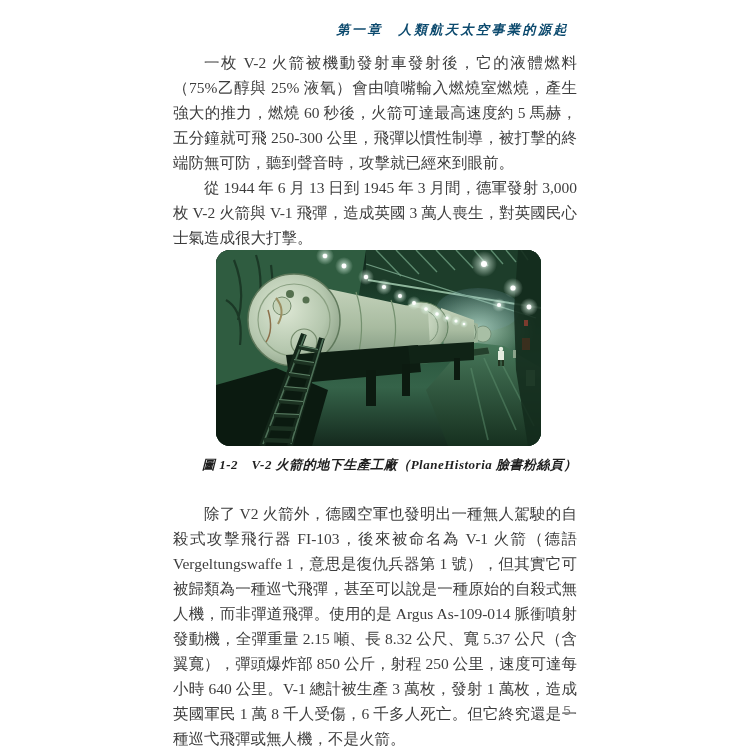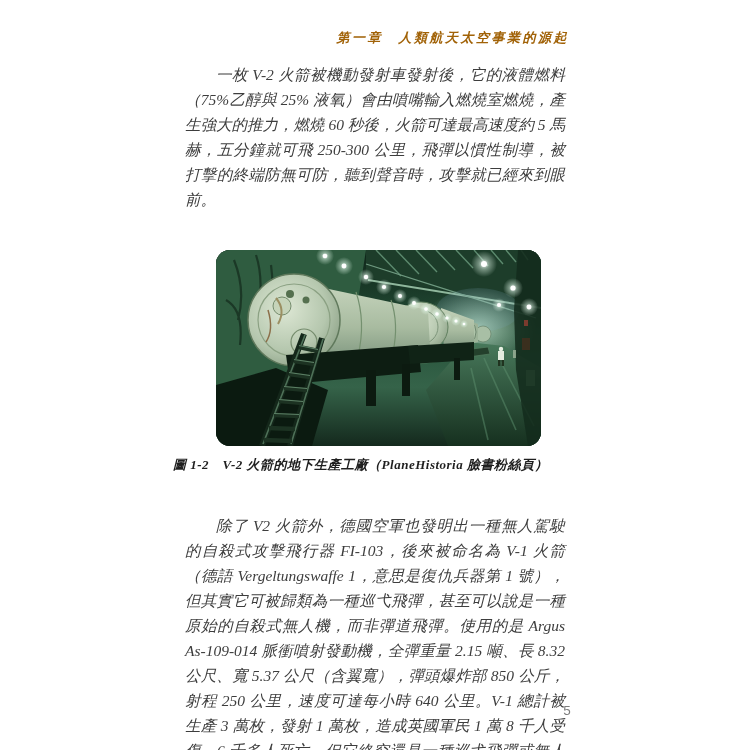--- a/index.html
+++ b/index.html
@@ -13,57 +13,56 @@
   .page{position:absolute;inset:0;}
 
   .running-head{
     position:absolute;
     top:21px;
     right:181px;
     font-size:13px;
     font-style:italic;
     font-weight:700;
     letter-spacing:2.5px;
-    color:#a16207;
+    color:#0c4a6e;
     white-space:nowrap;
-    margin-top:8px;
   }
 
   .text-block{
     position:absolute;
     left:173px;
     width:404px;
     color:#3d3d3d;
     font-size:15.5px;
     line-height:25px;
     text-align:justify;
     text-justify:inter-ideograph;
   }
-  .text-block p{margin:12px;text-indent:2em;font-style:italic;}
+  .text-block p{margin:0;text-indent:2em;}
   #text-top{top:50px;}
   #text-bottom{top:501px;}
 
   .photo-frame{
     position:absolute;
     left:216px;
     top:250px;
     width:325px;
     height:196px;
     border-radius:14px;
     overflow:hidden;
     background:#1d3b29;
   }
   .photo-frame svg{display:block;width:325px;height:196px;}
 
   .figure-caption{
     position:absolute;
     left:173px;
     top:456px;
     width:404px;
-    text-align:left;
+    text-align:right;
     font-size:13px;
     font-style:italic;
     font-weight:700;
     letter-spacing:.5px;
     color:#1f1f1f;
     white-space:nowrap;
   }
 
   .page-number{
     position:absolute;
@@ -78,20 +77,21 @@
 </style>
 </head>
 <body>
 
 <div class="page">
 
   <div class="running-head">第一章　人類航天太空事業的源起</div>
 
   <div class="text-block" id="text-top">
     <p>一枚 V-2 火箭被機動發射車發射後，它的液體燃料（75%乙醇與 25% 液氧）會由噴嘴輸入燃燒室燃燒，產生強大的推力，燃燒 60 秒後，火箭可達最高速度約 5 馬赫，五分鐘就可飛 250-300 公里，飛彈以慣性制導，被打擊的終端防無可防，聽到聲音時，攻擊就已經來到眼前。</p>
+    <p>從 1944 年 6 月 13 日到 1945 年 3 月間，德軍發射 3,000 枚 V-2 火箭與 V-1 飛彈，造成英國 3 萬人喪生，對英國民心士氣造成很大打擊。</p>
   </div>
 
   <div class="photo-frame">
 
     <svg viewBox="0 0 325 196" preserveAspectRatio="none">
       <defs>
         <linearGradient id="gBg" x1="0" y1="0" x2="0" y2="1">
           <stop offset="0" stop-color="#0e2418"></stop>
           <stop offset="0.42" stop-color="#27523a"></stop>
           <stop offset="0.7" stop-color="#356349"></stop>

